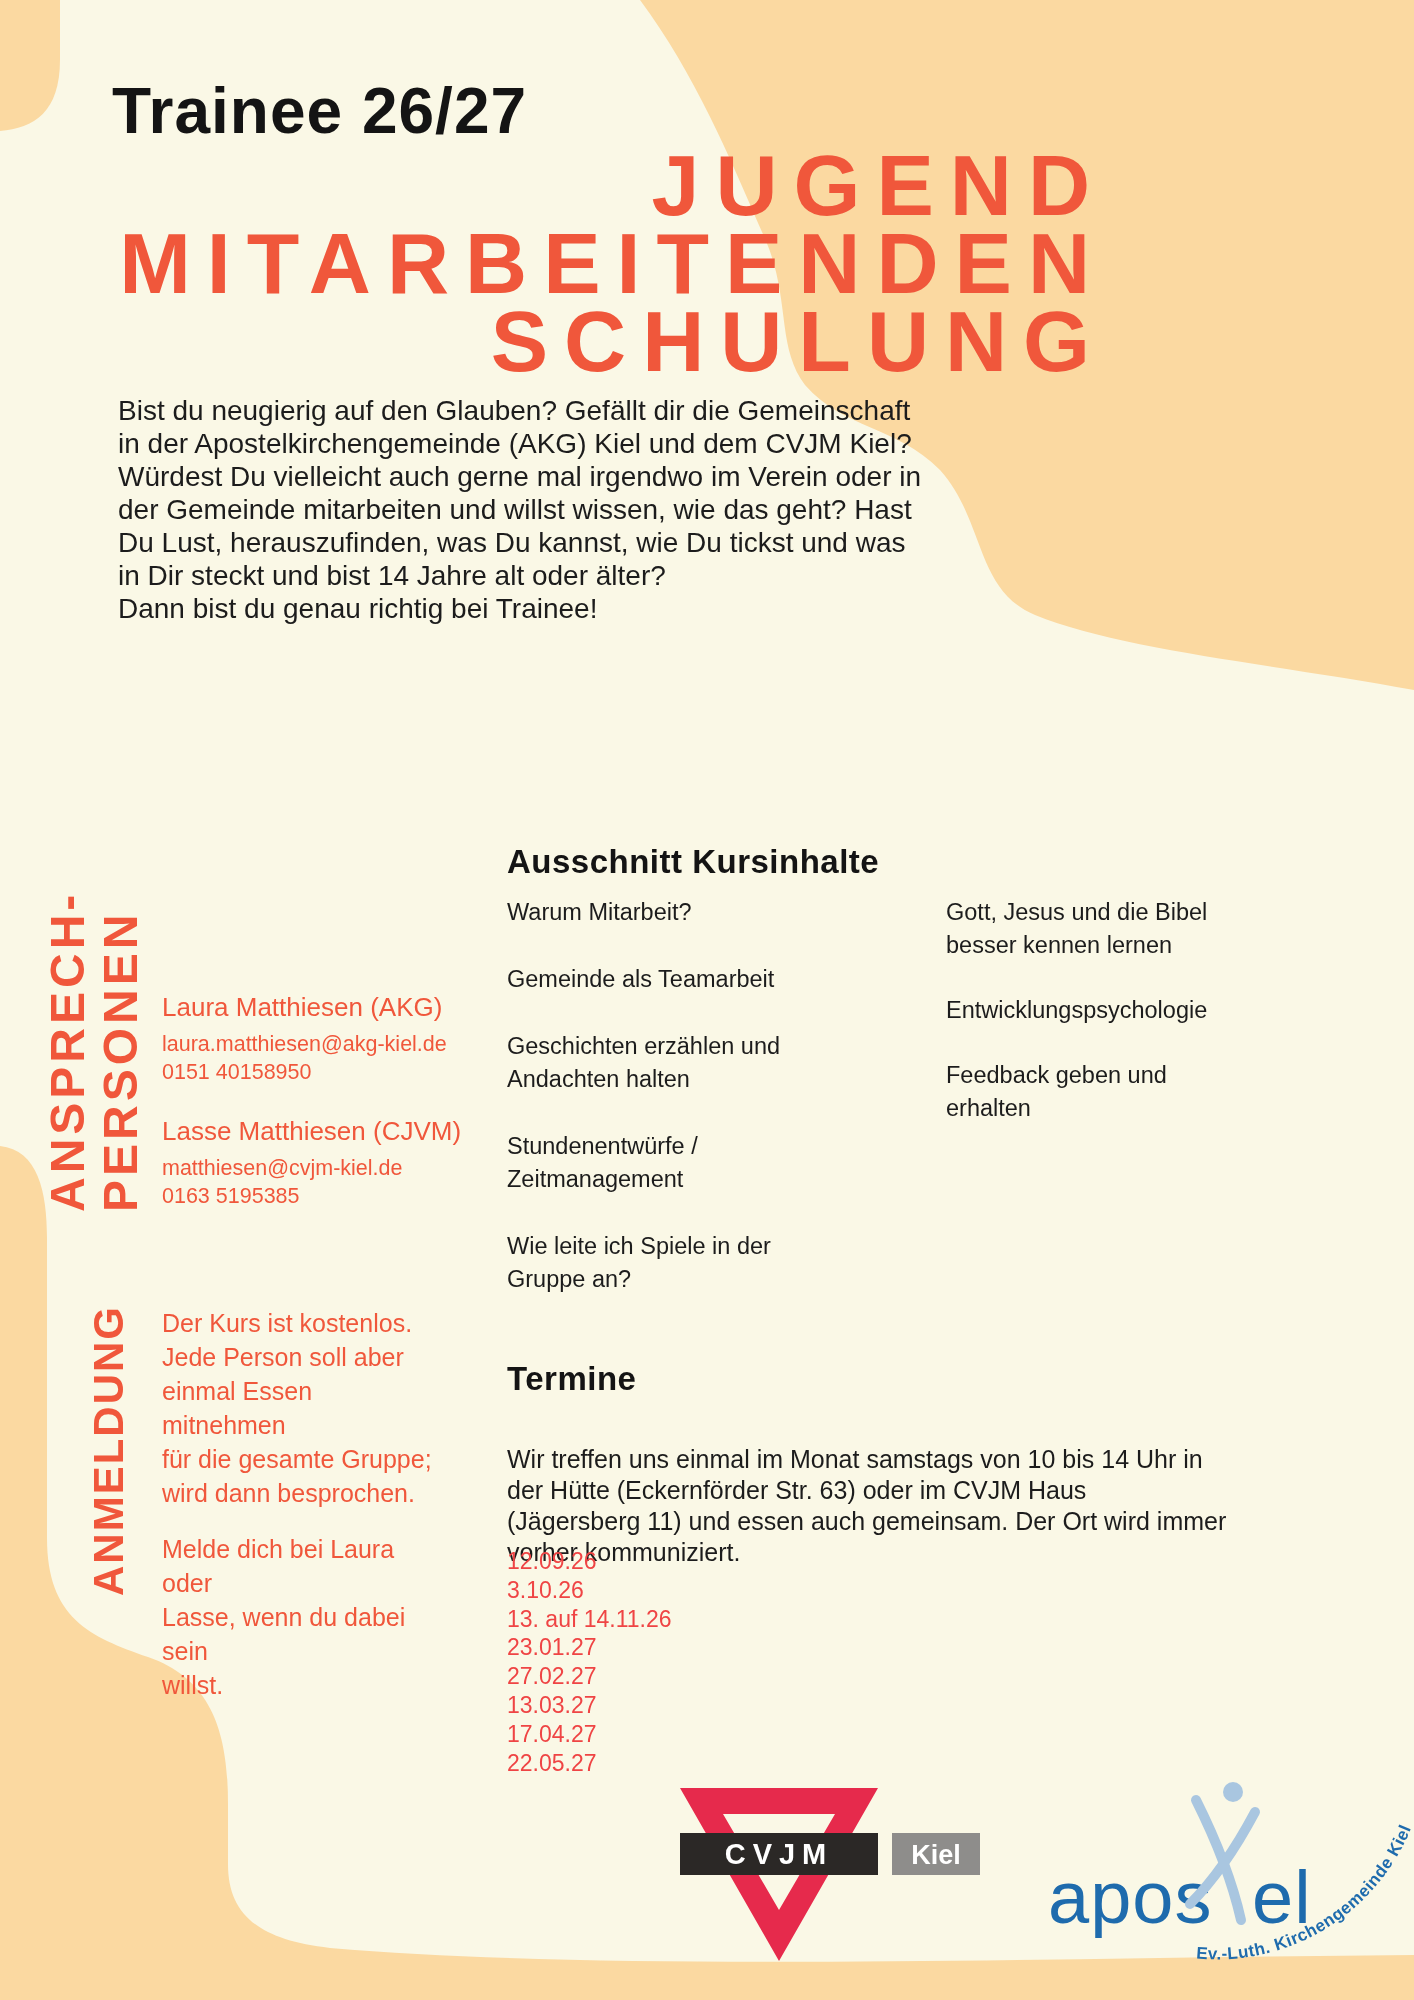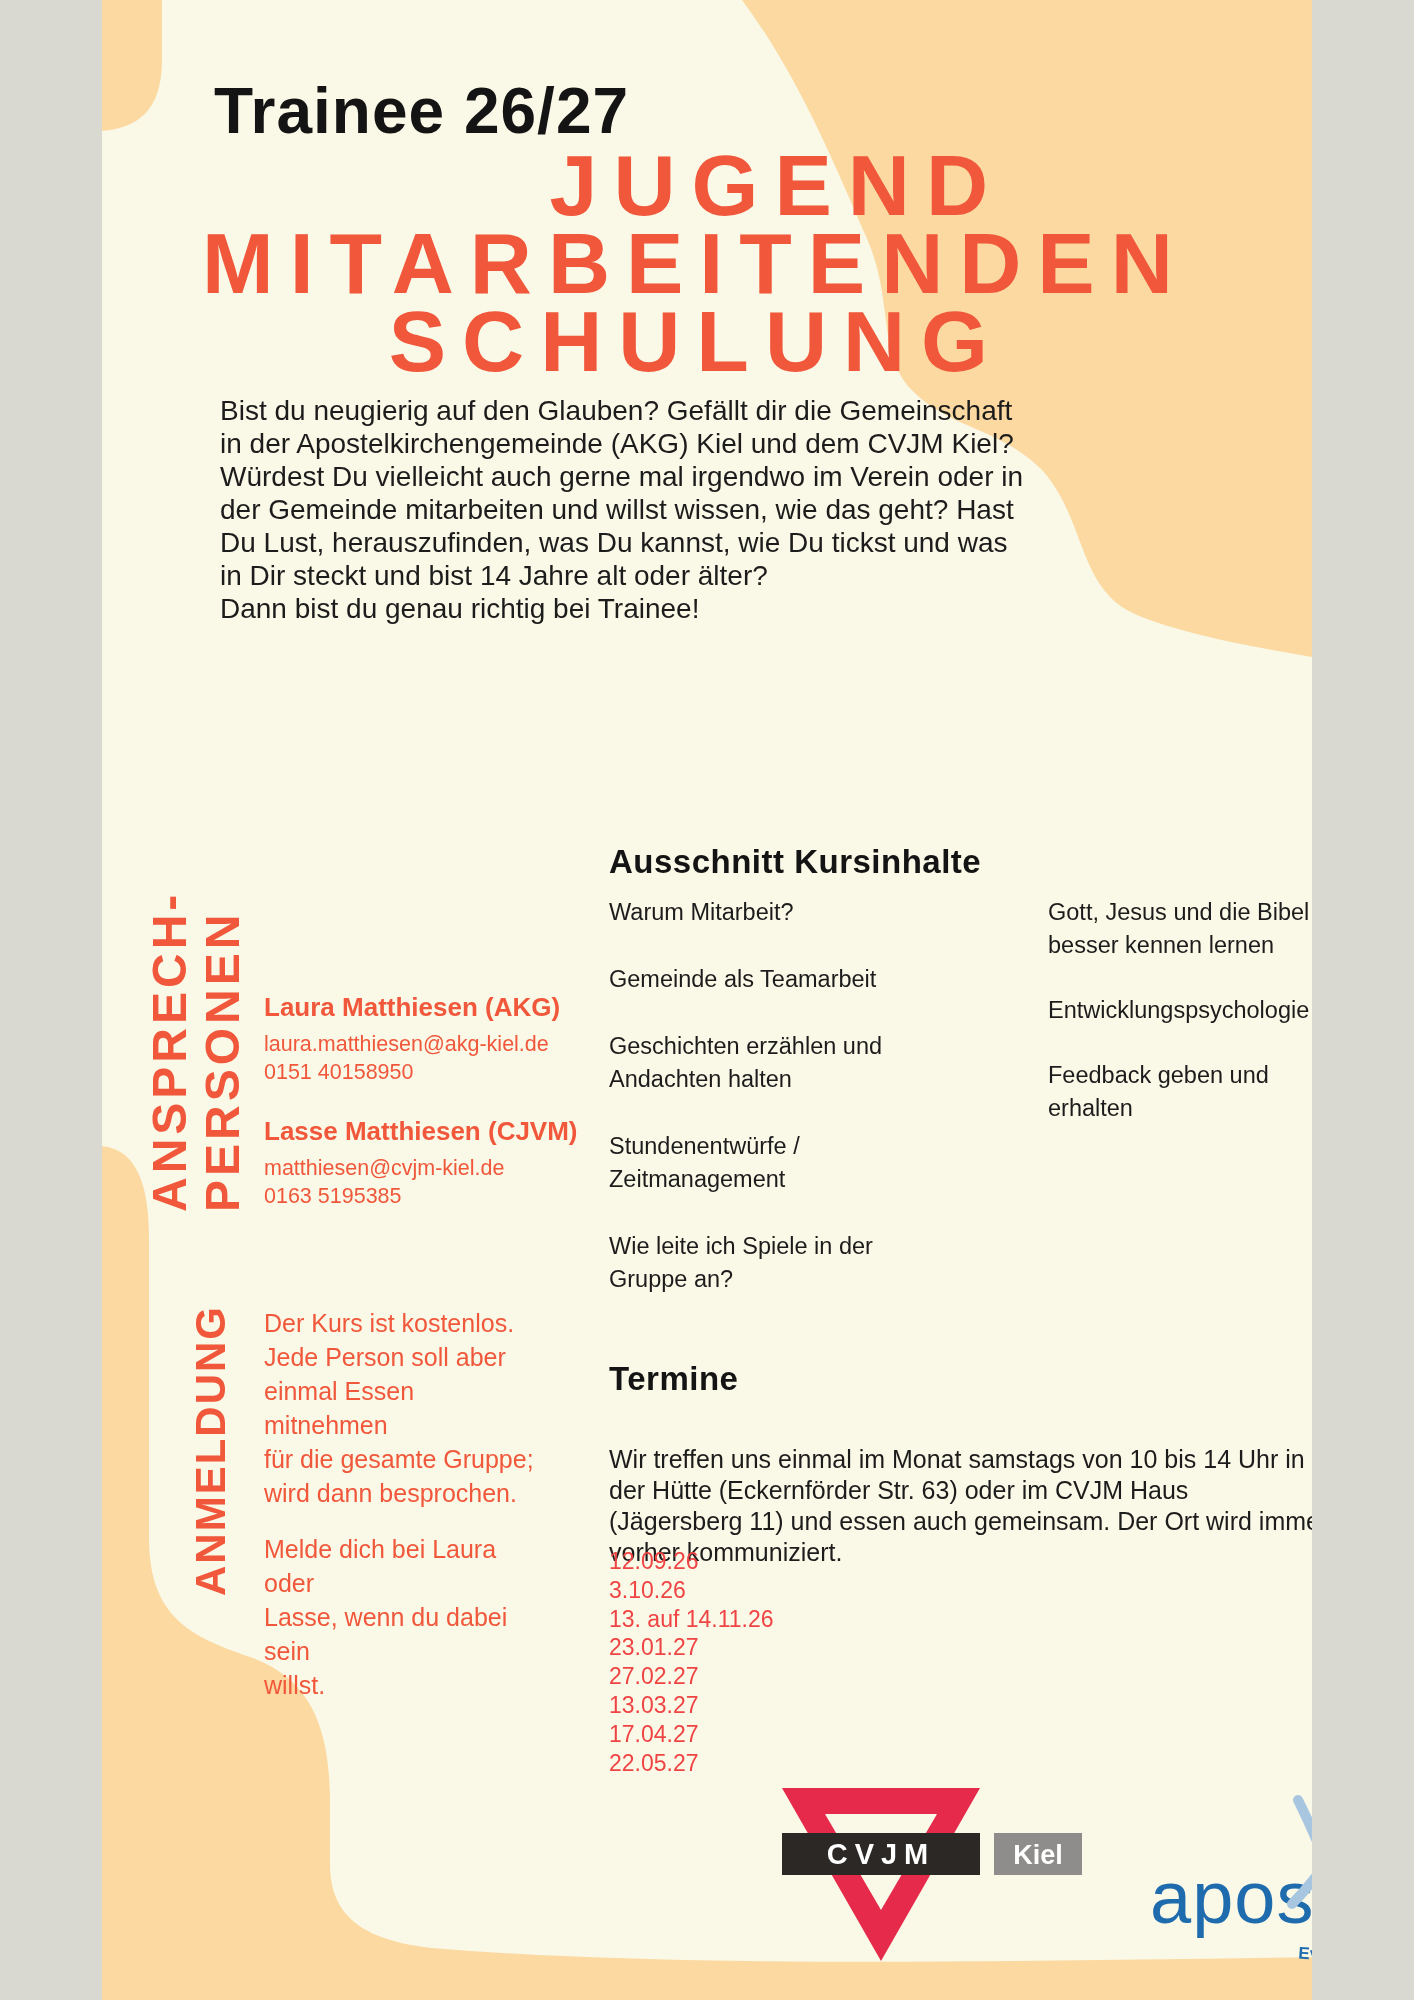--- a/index.html
+++ b/index.html
@@ -1,18 +1,18 @@
 <!DOCTYPE html>
 <html><head>
 <meta charset="utf-8">
 <style>
   html,body{margin:0;padding:0;background:#d9d9d2;}
   .page{
     position:relative;
-    width:1210px;height:2000px;
+    width:1414px;height:2000px;
     margin:0 auto;
     background:#FAF8E6;
     overflow:hidden;
     font-family:"Liberation Sans","DejaVu Sans",sans-serif;
     color:#1b1b1b;
   }
   .bg{position:absolute;inset:0;z-index:0;}
   .layer{position:absolute;z-index:1;}
 
   .eyebrow{
@@ -36,21 +36,21 @@
     position:absolute;z-index:1;
     transform-origin:0 0;transform:rotate(-90deg);
     white-space:nowrap;line-height:1;
     font-weight:800;color:#F0573B;
   }
   .vlabel.ansprech{left:44px;top:1212px;font-size:48px;letter-spacing:4px;}
   .vlabel.personen{left:97px;top:1212px;font-size:48px;letter-spacing:4px;}
   .vlabel.anmeldung{left:88px;top:1596px;font-size:42px;letter-spacing:2px;}
 
   .contacts{left:162px;top:992px;width:320px;color:#F0573B;}
-  .c-name{font-size:26px;font-weight:700;line-height:31px;margin-bottom:7px;}
+  .c-name{font-size:26px;font-weight:400;line-height:31px;margin-bottom:7px;}
   .c-line{font-size:21.5px;line-height:28px;}
   .person+.person{margin-top:30px;}
 
   .course-heading,.termine-heading{
     font-weight:800;font-size:33px;letter-spacing:.5px;color:#141414;text-align:right;
   }
   .course-heading{left:507px;top:843px;}
   .col{width:340px;}
   .col-left{left:507px;top:896px;}
   .col-right{left:946px;top:896px;width:310px;}

